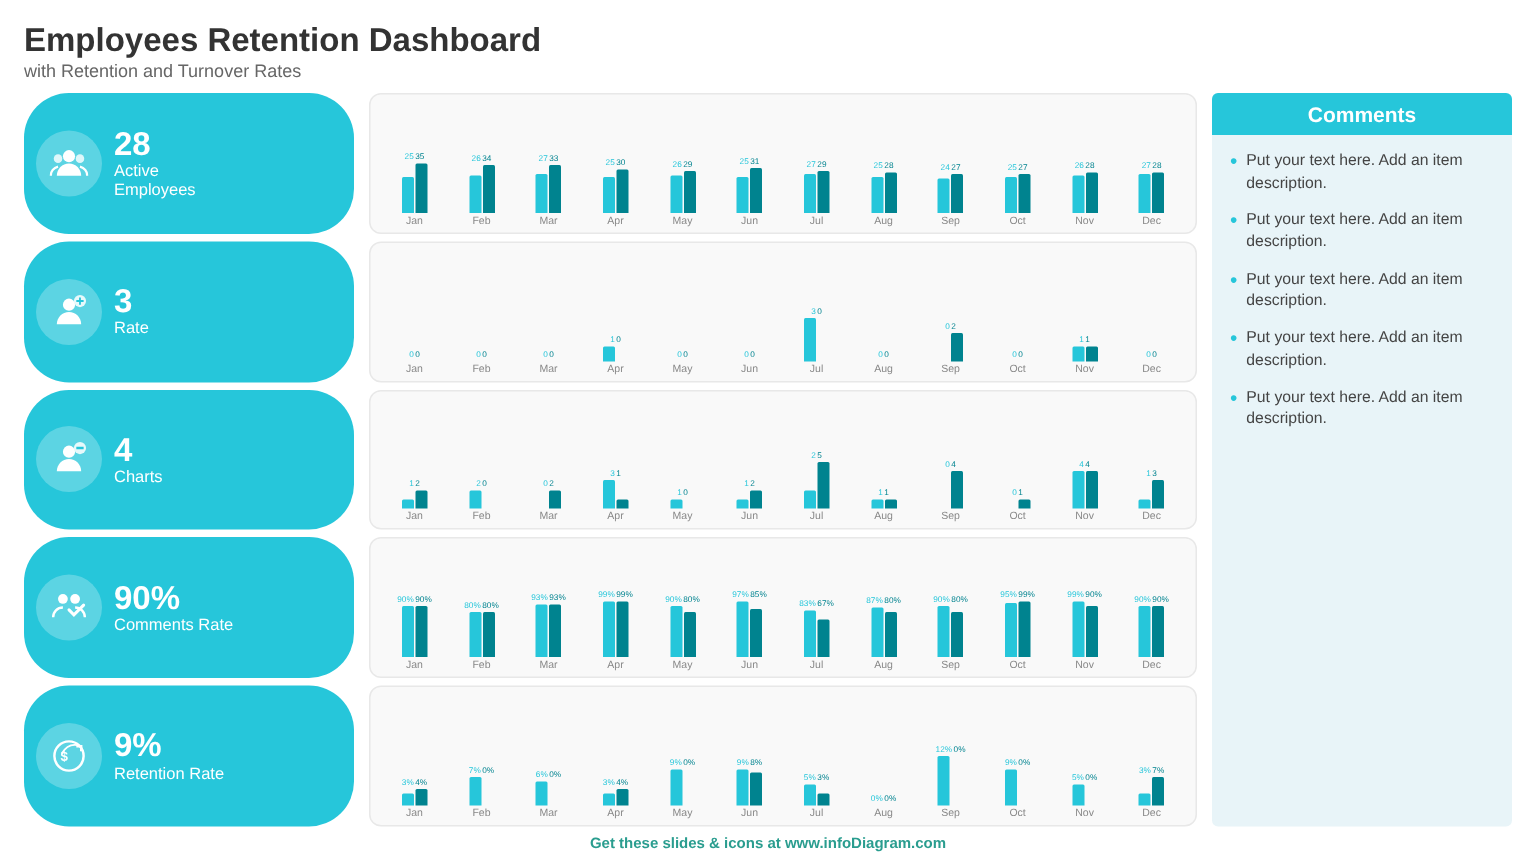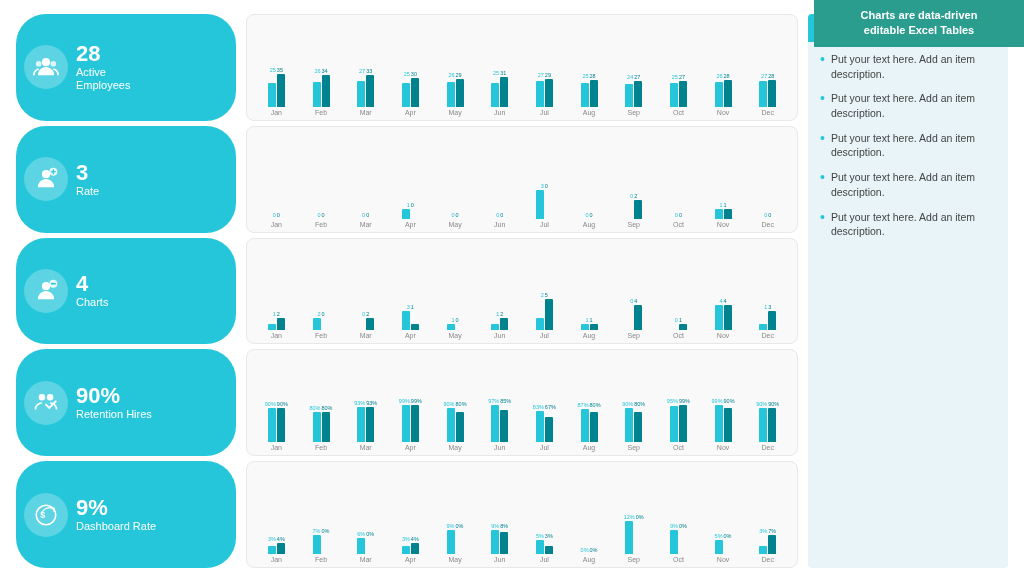--- a/index.html
+++ b/index.html
@@ -217,25 +217,25 @@
       width: 26px;
       height: 26px;
       fill: white;
     }
   </style>
 </head>
 <body>
 
 <div class="main-container">
 
-  <div class="top-banner">
-    <span>Charts are data-driven</span><br>
-    <span>editable Excel Tables</span>
+
+  <div class="header">
+    <h1>Employees Retention Dashboard</h1>
+    <p>with Retention and Turnover Rates</p>
   </div>
-
 
   <div class="content-row">
 
     <div class="kpi-column">
 
     <div class="kpi-card">
           <div class="kpi-icon">
             <svg viewBox="0 0 32 32" class="icon-svg">
               <circle cx="16" cy="10" r="5" fill="white"></circle>
               <path d="M6 26c0-5.5 4.5-10 10-10s10 4.5 10 10" fill="white" stroke="white" stroke-width="0"></path>
@@ -284,35 +284,35 @@
             <svg viewBox="0 0 32 32" class="icon-svg">
               <circle cx="11" cy="9" r="4" fill="white"></circle>
               <circle cx="21" cy="9" r="4" fill="white"></circle>
               <path d="M3 24c0-4.5 3.5-8 8-8" fill="none" stroke="white" stroke-width="2"></path>
               <path d="M21 16c4.5 0 8 3.5 8 8" fill="none" stroke="white" stroke-width="2"></path>
               <path d="M16 18 L20 22 L28 14" fill="none" stroke="white" stroke-width="2.5" stroke-linecap="round"></path>
             </svg>
           </div>
           <div class="kpi-text">
             <div class="kpi-value">90%</div>
-            <div class="kpi-label">Retention Hires</div>
+            <div class="kpi-label">Comments Rate</div>
           </div>
         </div>
         <div class="kpi-card">
           <div class="kpi-icon">
             <svg viewBox="0 0 32 32" class="icon-svg">
               <circle cx="16" cy="16" r="12" fill="none" stroke="white" stroke-width="2"></circle>
               <text x="9" y="20" font-size="11" fill="white" font-weight="bold">$</text>
               <path d="M22 8 L26 8 L26 12" fill="none" stroke="white" stroke-width="2"></path>
               <path d="M26 8 Q16 4 10 14" fill="none" stroke="white" stroke-width="1.5"></path>
             </svg>
           </div>
           <div class="kpi-text">
             <div class="kpi-value">9%</div>
-            <div class="kpi-label">Dashboard Rate</div>
+            <div class="kpi-label">Retention Rate</div>
           </div>
         </div>
       </div>
 
     <div class="charts-column">
 
     <div class="chart-row">
           <div class="chart-bars">
             <div class="month-group">
               <div class="bar-labels">
@@ -1016,14 +1016,17 @@
           </div>
           <div class="comment-item">
             <span class="comment-bullet">•</span>
             <span>Put your text here. Add an item description.</span>
           </div>
         </div>
     </div>
 
   </div>
 
+  <div class="footer-text">
+    <span>Get these slides &amp; icons at www.</span><span style="color:#2a9d8f;font-weight:600;">infoDiagram</span><span>.com</span>
+  </div>
 
 </div>
 
 </body></html>

